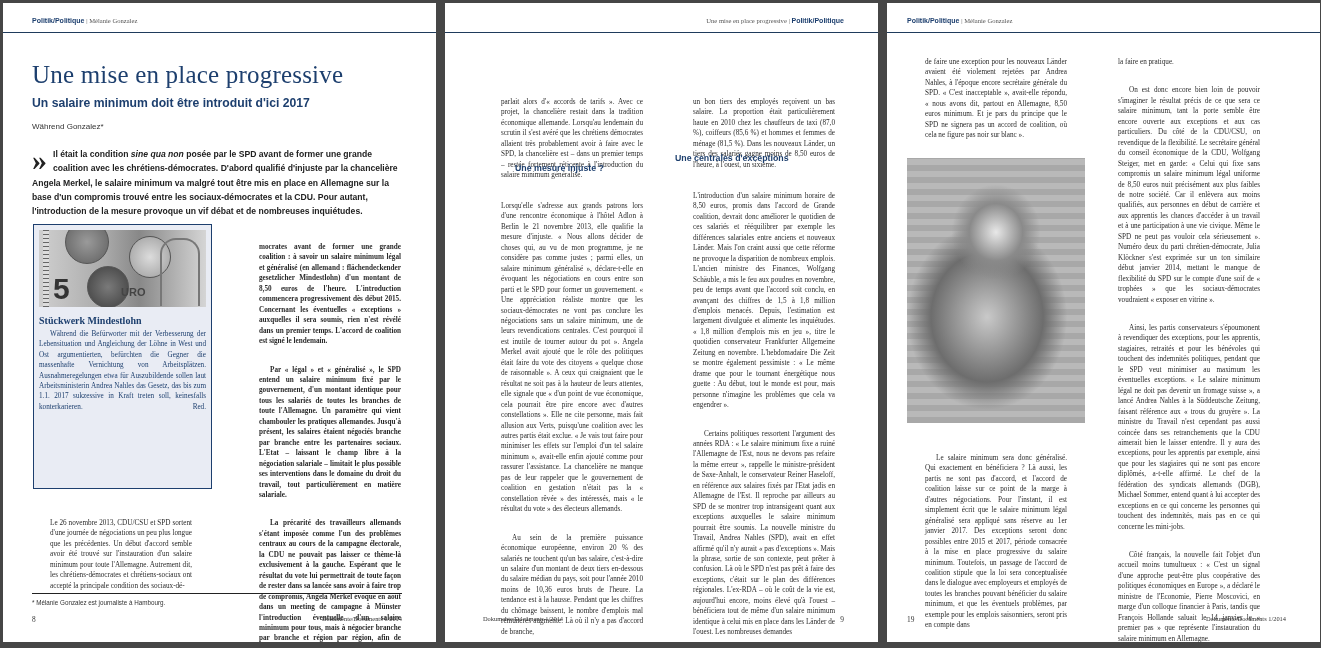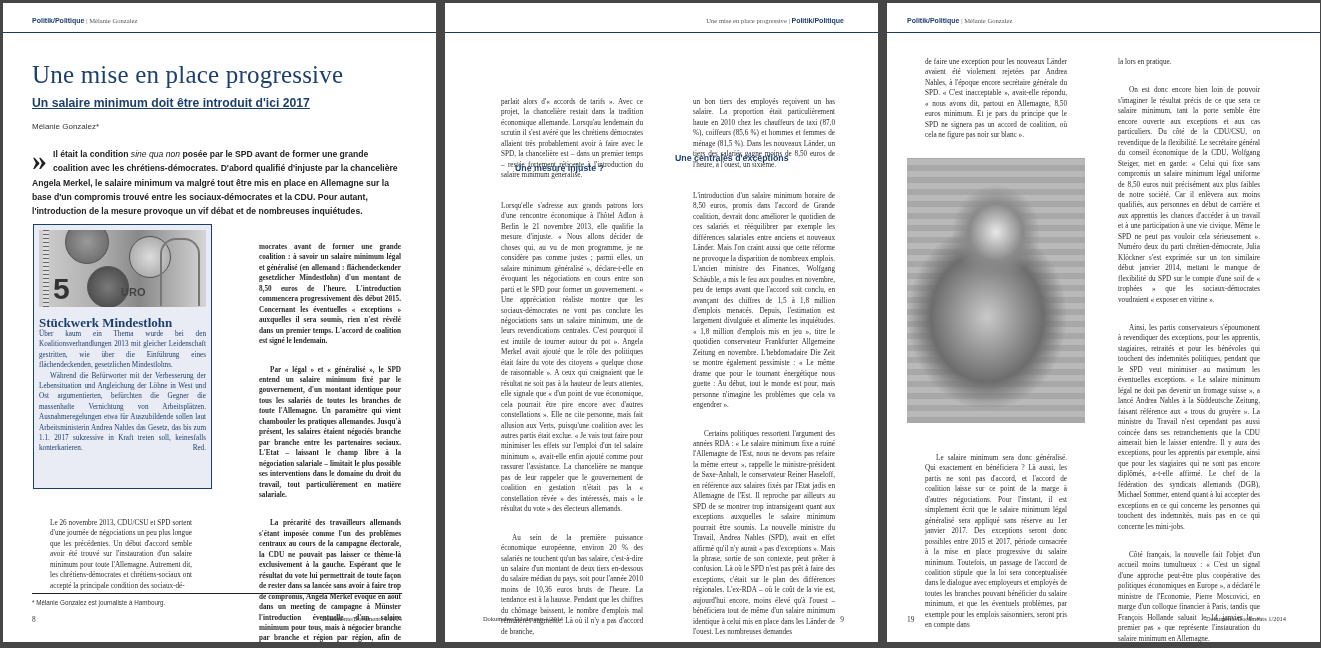--- a/index.html
+++ b/index.html
@@ -4,32 +4,32 @@
 <style>
   html, body { margin:0; padding:0; }
   body { width:1321px; height:648px; background:#464646; position:relative; overflow:hidden;
          font-family:"Liberation Serif", serif; color:#2a2a2a; }
   .page { position:absolute; top:3px; background:#fff; height:639px; width:433px; overflow:hidden; }
   #p1 { left:3px; } #p2 { left:445px; } #p3 { left:887px; }
   .hdr { position:absolute; left:0; right:0; top:0; height:29px; border-bottom:1px solid #1f3b5c; }
   .hdr .txt { position:absolute; top:14px; font-size:6.6px; color:#555; white-space:nowrap; }
   .hdr .sec { font-family:"Liberation Sans", sans-serif; font-weight:bold; color:#1d3f6e; font-size:7px; }
   .title { position:absolute; left:29px; top:58px; font-size:25px; color:#1d3f6e; letter-spacing:0.2px; }
-  .subtitle { position:absolute; left:29px; top:93px; font-family:"Liberation Sans", sans-serif; font-weight:bold; font-size:12.2px; color:#1d3f6e;text-decoration:underline; }
+  .subtitle { position:absolute; left:29px; top:93px; font-family:"Liberation Sans", sans-serif; font-weight:bold; font-size:12.2px; color:#1d3f6e; }
   .author { position:absolute; left:29px; top:119px; font-family:"Liberation Sans", sans-serif; font-size:8px; color:#333; }
   .lead { position:absolute; left:29px; top:144px; width:370px; font-family:"Liberation Sans", sans-serif; font-weight:bold; font-size:8.6px; line-height:14.3px; color:#222; }
   .lead .q { float:left; font-size:30px; line-height:26px; margin:0 6px 0 0; font-family:"Liberation Serif", serif; font-weight:bold; }
-  .lead em { font-weight:normal; }
+  .lead em { font-weight:bold; }
   .col { position:absolute; font-size:7.2px; line-height:10.45px; text-align:justify; hyphens:auto; }
   .col p { margin:18px; text-indent:11px; }
   .col p.ni { text-indent:0; }
   .box { position:absolute; left:30px; top:221px; width:177px; height:263px; border:1.5px solid #1d3f6e; background:#e9ecf4; }
   .box .photo { position:absolute; left:5px; top:5px; width:167px; height:77px; background:linear-gradient(90deg,#cfcfcf,#a9a9a9 40%,#888 60%,#d5d5d5); overflow:hidden; }
   .coin { position:absolute; border-radius:50%; border:1px solid #555; }
-  .box .btitle { position:absolute; left:5px; top:90px; font-size:13px; font-weight:bold; color:#1d3f6e; }
+  .box .btitle { position:absolute; left:5px; top:90px; font-size:10px; font-weight:bold; color:#1d3f6e; }
   .box .btext { position:absolute; left:5px; top:104px; width:167px; font-size:7.2px; line-height:10.4px; color:#1d3f6e; text-align:justify; }
   .box .btext p { margin:0; text-indent:11px; } .box .btext p.ni { text-indent:0; }
   .foot-rule { position:absolute; left:29px; width:370px; top:590px; border-top:1px solid #222; }
   .footnote { position:absolute; left:29px; top:596px; font-family:"Liberation Sans", sans-serif; font-size:6.3px; color:#333; }
   .pnum { position:absolute; top:612px; font-size:7.4px; color:#333; }
   .jname { position:absolute; top:612px; font-size:6.4px; color:#333; }
   .h2 { position:absolute; font-family:"Liberation Sans", sans-serif; font-weight:bold; font-size:8.8px; color:#1d3f6e; }
   .statue { position:absolute; left:27px; top:158px; width:170px; height:250px; overflow:hidden;
     background: radial-gradient(ellipse 25% 18% at 50% 28%, #e8e8e8, #8a8a8a 60%, transparent 100%),
                 radial-gradient(ellipse 45% 35% at 45% 60%, #c9c9c9, #6d6d6d 70%, transparent 100%),
@@ -42,38 +42,37 @@
 <div class="page" id="p1">
   <div class="hdr">
     <div class="txt" style="left:29px;">
       <span class="sec">Politik/Politique</span>
       <span>|</span>
       <span>Mélanie Gonzalez</span>
     </div>
   </div>
   <div class="title">Une mise en place progressive</div>
   <div class="subtitle">Un salaire minimum doit être introduit d'ici 2017</div>
-  <div class="author">Mélanie Gonzalez*</div>
+  <div class="author">Während Gonzalez*</div>
   <div class="lead">
     <span class="q">»</span><span>Il était la condition </span><em>sine qua non</em><span> posée par le SPD avant de former une grande coalition avec les chrétiens-démocrates. D'abord qualifié d'injuste par la chancelière Angela Merkel, le salaire minimum va malgré tout être mis en place en Allemagne sur la base d'un compromis trouvé entre les sociaux-démocrates et la CDU. Pour autant, l'introduction de la mesure provoque un vif débat et de nombreuses inquiétudes.</span>
   </div>
 
   <div class="box">
     <div class="photo" title="Euro coins on a 5 euro note">
       <div style="position:absolute;left:4px;top:0;width:6px;height:77px;background:repeating-linear-gradient(0deg,#666 0 1px,#ddd 1px 4px);"></div>
       <div style="position:absolute;left:14px;top:42px;font:bold 30px 'Liberation Sans',sans-serif;color:#333;">5</div>
       <div class="coin" style="left:26px;top:-10px;width:42px;height:42px;background:radial-gradient(#9a9a9a,#5f5f5f);"></div>
       <div class="coin" style="left:90px;top:6px;width:40px;height:40px;background:radial-gradient(#dcdcdc,#9c9c9c);"></div>
       <div class="coin" style="left:48px;top:36px;width:40px;height:40px;background:radial-gradient(#7a7a7a,#3e3e3e);"></div>
       <div style="position:absolute;left:82px;top:56px;font:bold 11px 'Liberation Sans',sans-serif;color:#444;">URO</div>
       <div style="position:absolute;right:6px;top:8px;width:36px;height:66px;border:2px solid #777;border-bottom:none;border-radius:16px 16px 0 0;"></div>
     </div>
     <div class="btitle">Stückwerk Mindestlohn</div>
     <div class="btext">
-      <p class="ni">Über kaum ein Thema wurde bei den Koalitionsverhandlungen 2013 mit gleicher Leidenschaft gestritten, wie über die Einführung eines flächendeckenden, gesetzlichen Mindestlohns.</p>
       <p><span>Während die Befürworter mit der Verbesserung der Lebensituation und Angleichung der Löhne in West und Ost argumentierten, befürchten die Gegner die massenhafte Vernichtung von Arbeitsplätzen. Ausnahmeregelungen etwa für Auszubildende sollen laut Arbeitsministerin Andrea Nahles das Gesetz, das bis zum 1.1. 2017 sukzessive in Kraft treten soll, keinesfalls konterkarieren.</span><span style="float:right">Red.</span></p>
     </div>
   </div>
 
   <div class="col" style="left:29px;top:497px;width:178px;">
     <p class="ni">Le 26 novembre 2013, CDU/CSU et SPD sortent d'une journée de négociations un peu plus longue que les précédentes. Un début d'accord semble avoir été trouvé sur l'instauration d'un salaire minimum pour toute l'Allemagne. Autrement dit, les chrétiens-démocrates et chrétiens-sociaux ont accepté la principale condition des sociaux-dé-</p>
   </div>
   <div class="col" style="left:238px;top:221px;width:178px;font-weight:bold;">
     <p class="ni">mocrates avant de former une grande coalition : à savoir un salaire minimum légal et généralisé (en allemand : flächendeckender gesetzlicher Mindestlohn) d'un montant de 8,50 euros de l'heure. L'introduction commencera progressivement dès début 2015. Concernant les éventuelles « exceptions » auxquelles il sera soumis, rien n'est révélé dans un premier temps. L'accord de coalition est signé le lendemain.</p>
     <p>Par « légal » et « généralisé », le SPD entend un salaire minimum fixé par le gouvernement, d'un montant identique pour tous les salariés de toutes les branches de toute l'Allemagne. Un paramètre qui vient chambouler les pratiques allemandes. Jusqu'à présent, les salaires étaient négociés branche par branche entre les partenaires sociaux. L'Etat – laissant le champ libre à la négociation salariale – limitait le plus possible ses interventions dans le domaine du droit du travail, tout particulièrement en matière salariale.</p>
@@ -122,20 +121,20 @@
     </div>
   </div>
   <div class="col" style="left:20px;top:29px;width:178px;padding-top:7px;">
     <p class="ni">de faire une exception pour les nouveaux Länder avaient été violement rejetées par Andrea Nahles, à l'époque encore secrétaire générale du SPD. « C'est inacceptable », avait-elle répondu, « nous avons dit, partout en Allemagne, 8,50 euros minimum. Et je pars du principe que le SPD ne signera pas un accord de coalition, où cela ne figure pas noir sur blanc ».</p>
   </div>
   <div class="statue" style="left:20px;top:155px;width:178px;height:265px;" title="Bronze statue of a crouching man reaching forward"></div>
   <div class="col" style="left:20px;top:432px;width:178px;">
     <p>Le salaire minimum sera donc généralisé. Qui exactement en bénéficiera ? Là aussi, les partis ne sont pas d'accord, et l'accord de coalition laisse sur ce point de la marge à d'autres négociations. Pour l'instant, il est simplement écrit que le salaire minimum légal généralisé sera appliqué sans réserve au 1er janvier 2017. Des exceptions seront donc possibles entre 2015 et 2017, période consacrée à la mise en place progressive du salaire minimum. Toutefois, un passage de l'accord de coalition stipule que la loi sera conceptualisée dans le dialogue avec employeurs et employés de toutes les branches pouvant bénéficier du salaire minimum, et que les éventuels problèmes, par exemple pour les emplois saisonniers, seront pris en compte dans</p>
   </div>
   <div class="col" style="left:213px;top:36px;width:178px;">
-    <p class="ni">la lors en pratique.</p>
+    <p class="ni">la faire en pratique.</p>
     <p>On est donc encore bien loin de pouvoir s'imaginer le résultat précis de ce que sera ce salaire minimum, tant la porte semble être encore ouverte aux exceptions et aux cas particuliers. Du côté de la CDU/CSU, on revendique de la flexibilité. Le secrétaire général du conseil économique de la CDU, Wolfgang Steiger, met en garde: « Celui qui fixe sans compromis un salaire minimum légal uniforme de 8,50 euros nuit précisément aux plus faibles de notre société. Car il enlèvera aux moins qualifiés, aux personnes en début de carrière et aux apprentis les chances d'accéder à un travail et à une participation à une vie civique. Même le SPD ne peut pas vouloir cela sérieusement ». Numéro deux du parti chrétien-démocrate, Julia Klöckner s'est exprimée sur un ton similaire début janvier 2014, mettant le manque de flexibilité du SPD sur le compte d'une soif de « trophées » que les sociaux-démocrates voudraient « exposer en vitrine ».</p>
     <p>Ainsi, les partis conservateurs s'époumonent à revendiquer des exceptions, pour les apprentis, stagiaires, retraités et pour les bénévoles qui touchent des indemnités politiques, pendant que le SPD veut minimiser au maximum les éventuelles exceptions. « Le salaire minimum légal ne doit pas devenir un fromage suisse », a lancé Andrea Nahles à la Süddeutsche Zeitung, faisant référence aux « trous du gruyère ». La ministre du Travail n'est cependant pas aussi coincée dans ses retranchements que la CDU aimerait bien le laisser entendre. Il y aura des exceptions, pour les apprentis par exemple, ainsi que pour les stagiaires qui ne sont pas encore diplômés, a-t-elle affirmé. Le chef de la fédération des syndicats allemands (DGB), Michael Sommer, entend quant à lui accepter des exceptions en ce qui concerne les personnes qui touchent des indemnités, mais pas en ce qui concerne les mini-jobs.</p>
     <p>Côté français, la nouvelle fait l'objet d'un accueil moins tumultueux : « C'est un signal d'une approche peut-être plus coopérative des politiques économiques en Europe », a déclaré le ministre de l'Economie, Pierre Moscovici, en marge d'un colloque financier à Paris, tandis que François Hollande saluait le 14 janvier le « premier pas » que représente l'instauration du salaire minimum en Allemagne.</p>
   </div>
   <div class="pnum" style="left:20px;">19</div>
   <div class="jname" style="right:34px;">Dokumente/Documents 1/2014</div>
 </div>
 
 </body></html>

